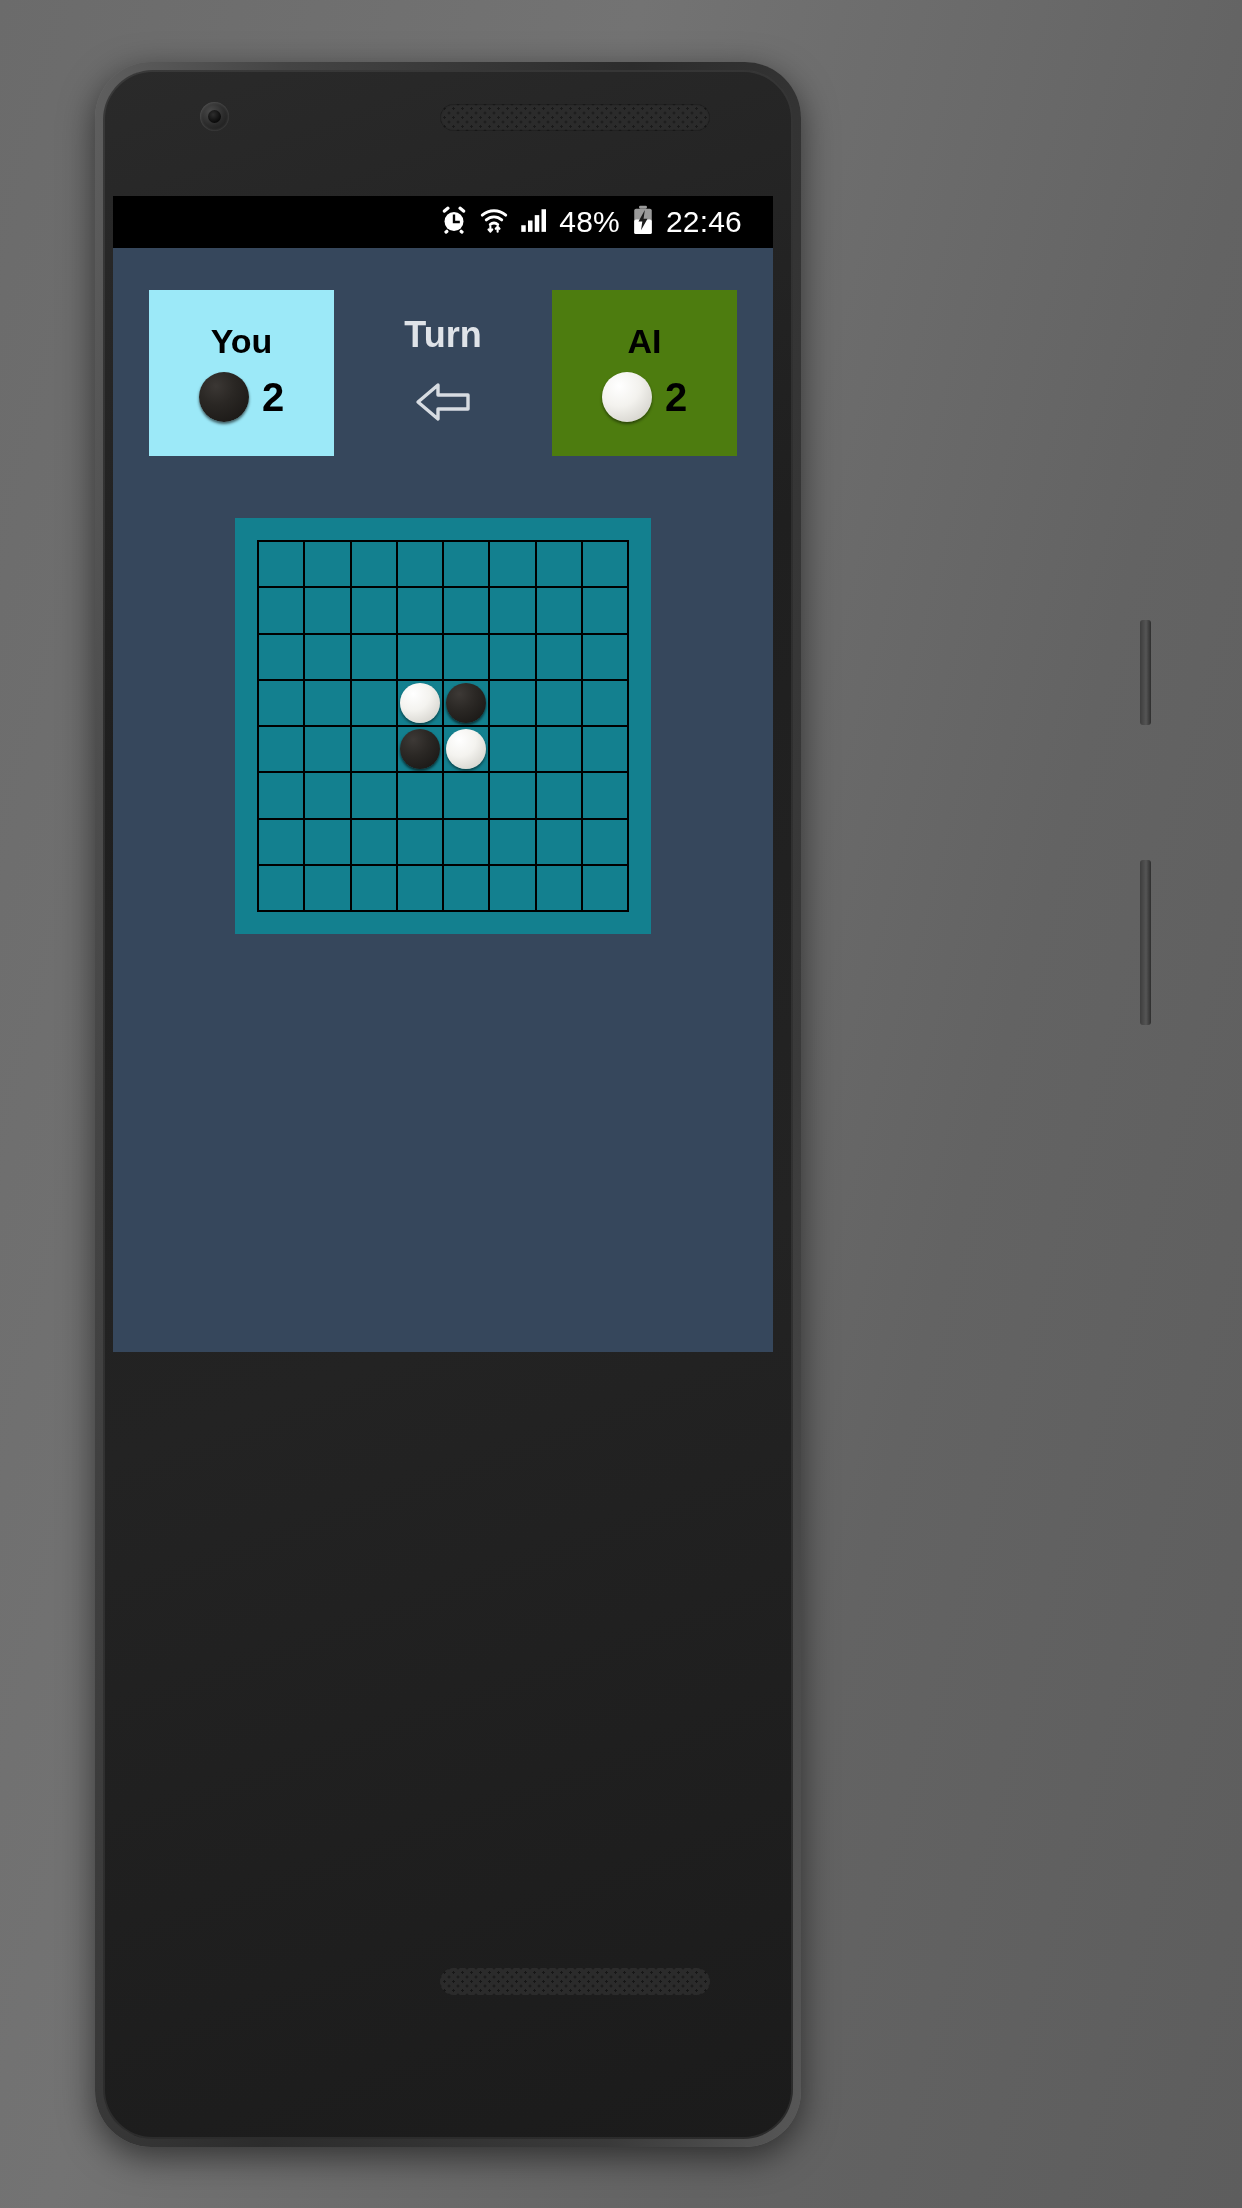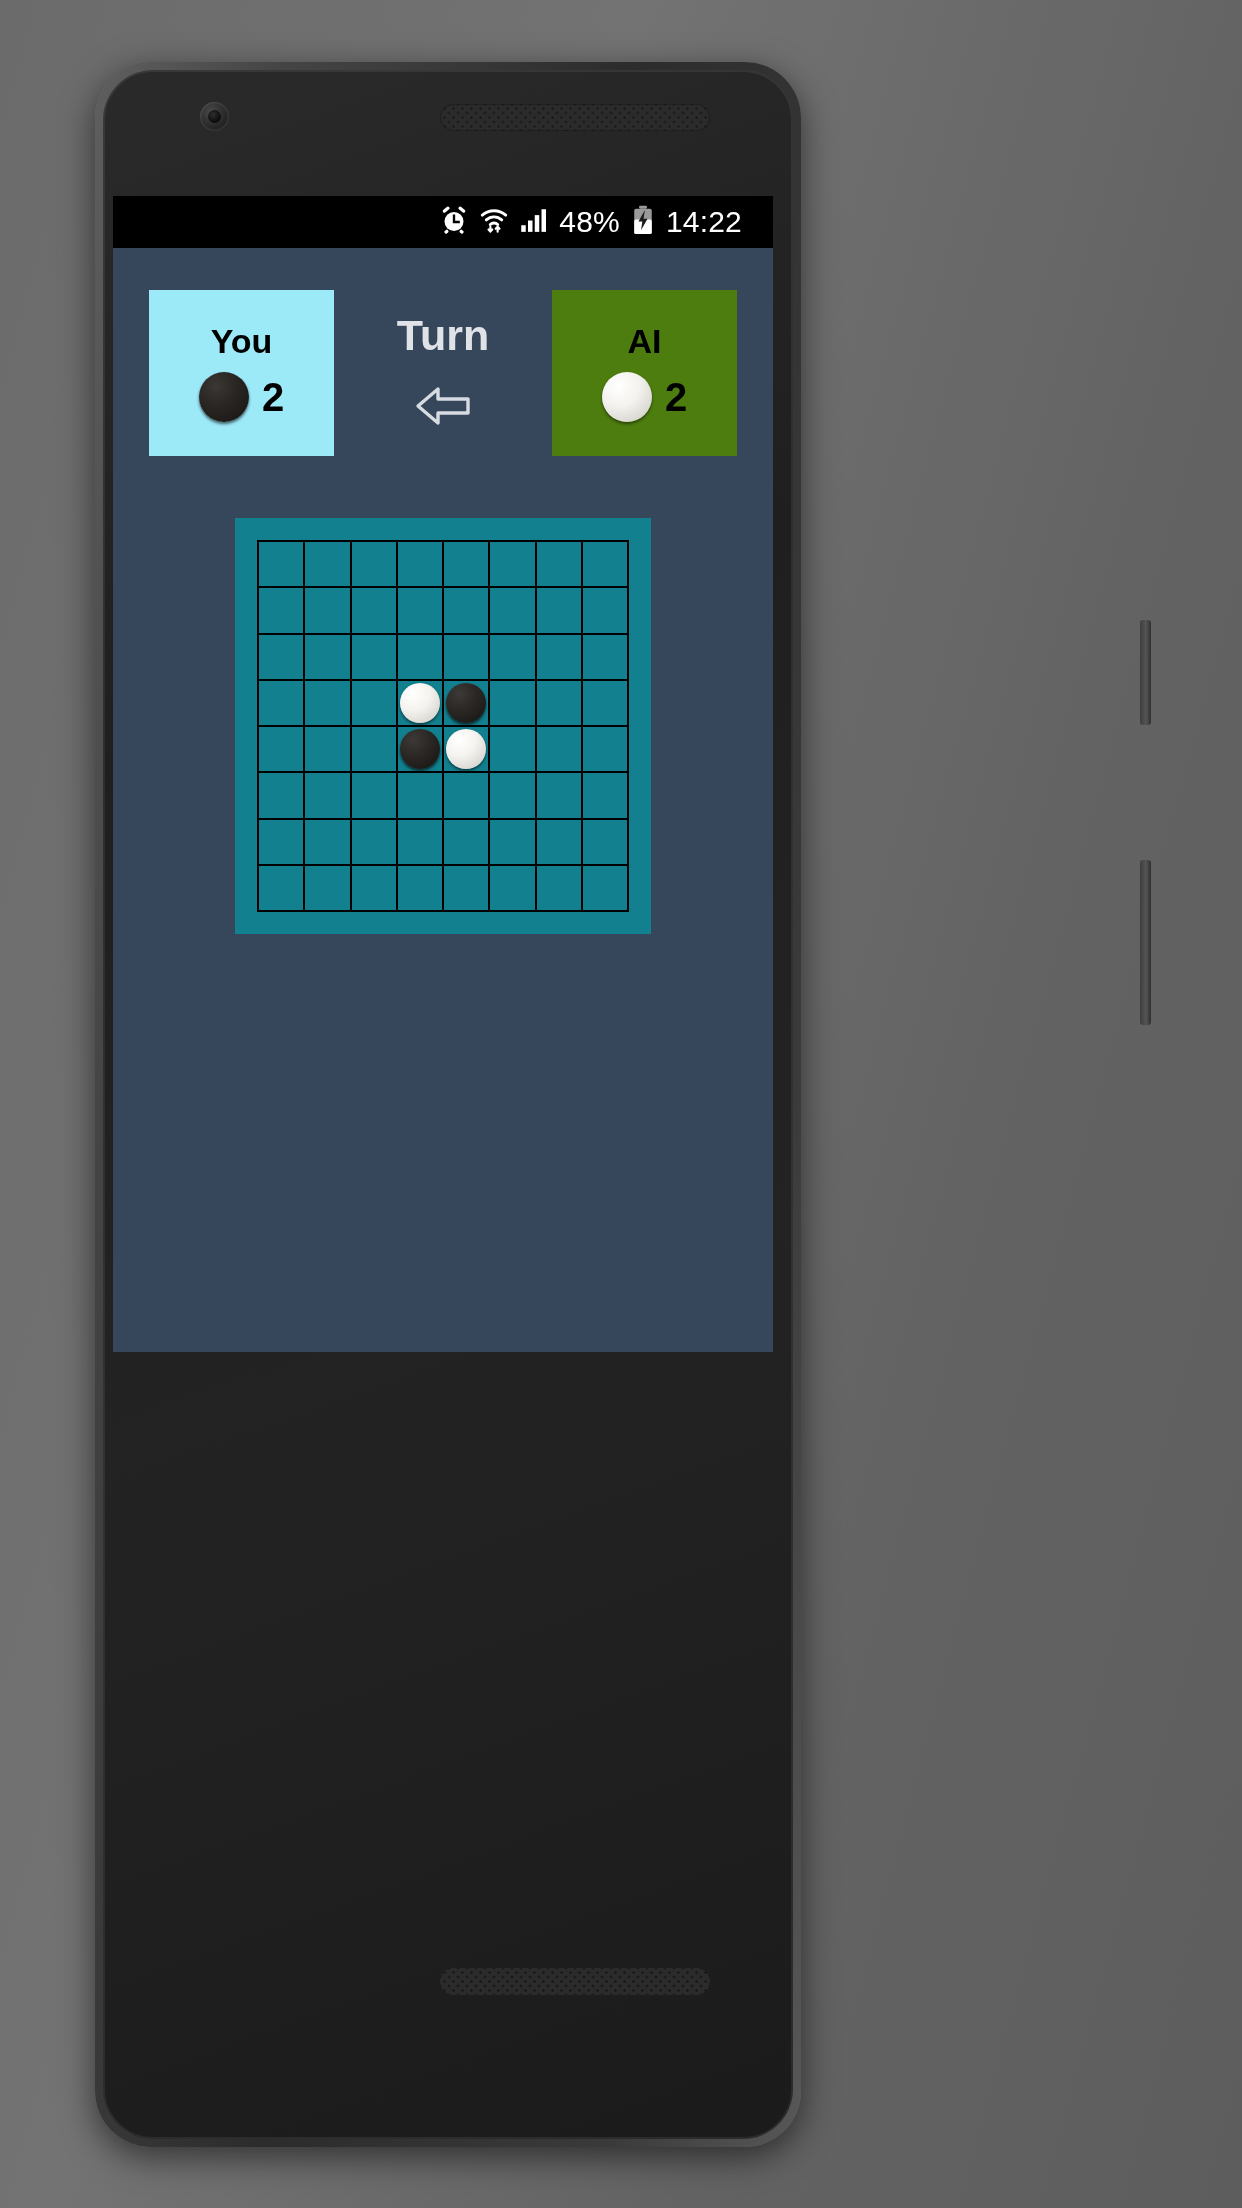--- a/index.html
+++ b/index.html
@@ -187,21 +187,21 @@
   }
   .turnbox {
     display: flex;
     flex-direction: column;
     align-items: center;
     gap: 26px;
     flex: 1;
   }
   .turn-label {
     color: #dfe3e8;
-    font-size: 43px;
+    font-size: 36px;
     font-weight: bold;
     line-height: 1;
   }
 
   
   .board-wrap {
     display: flex;
     justify-content: center;
     margin-top: 20px;
   }
@@ -286,21 +286,21 @@
       </span>
       <span class="sb-text">48%</span>
       <span class="sb-icon">
         <svg width="26" height="30" viewBox="0 0 18 26">
           <rect x="5.6" y="0.6" width="6.8" height="2.6" rx="1" fill="#9a9a9a"></rect>
           <rect x="1.4" y="3.2" width="15.2" height="22" rx="1.6" fill="#9a9a9a"></rect>
           <rect x="1.4" y="12.6" width="15.2" height="12.6" rx="1.6" fill="#ffffff"></rect>
           <path d="M10.6 4.4 L5.1 14.2 h3.3 l-1.1 7.6 l5.6 -9.9 h-3.4 z" fill="#1b1b1b"></path>
         </svg>
       </span>
-      <span class="sb-text">14:22</span>
+      <span class="sb-text">22:46</span>
     </div>
 
 
     <div class="scorerow">
 
       <div class="panel you">
         <div class="panel-label">You</div>
         <div class="panel-score">
           <span class="disc black"></span>
           <span class="count">2</span>

